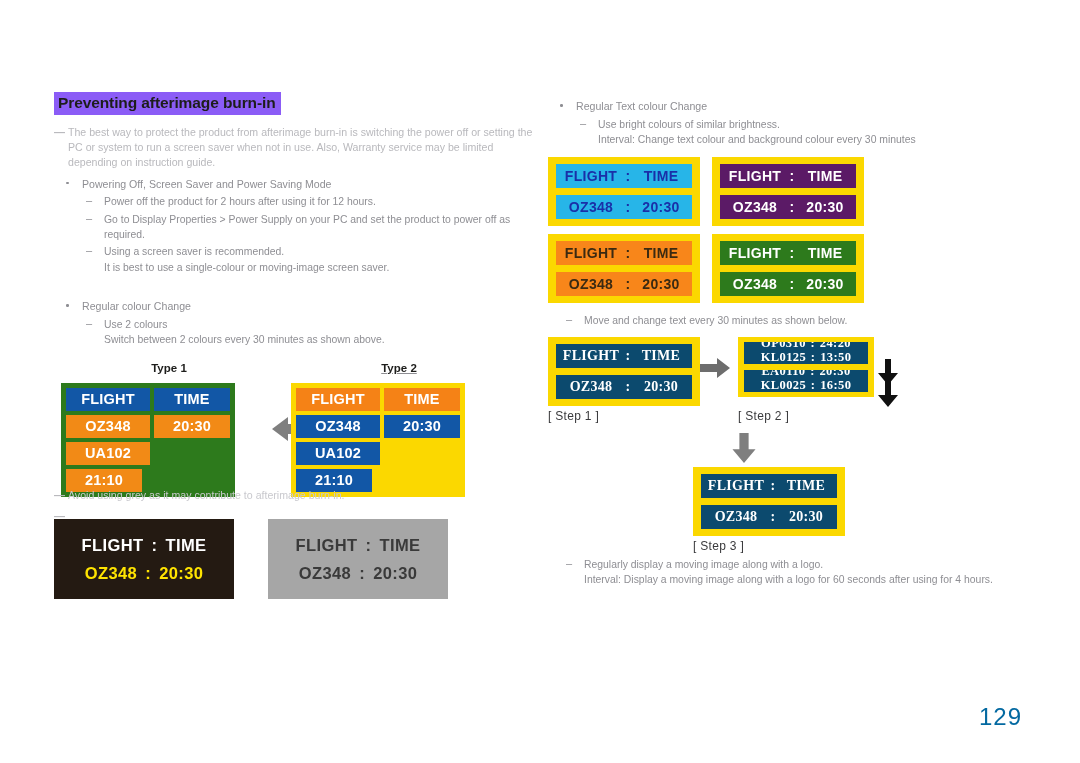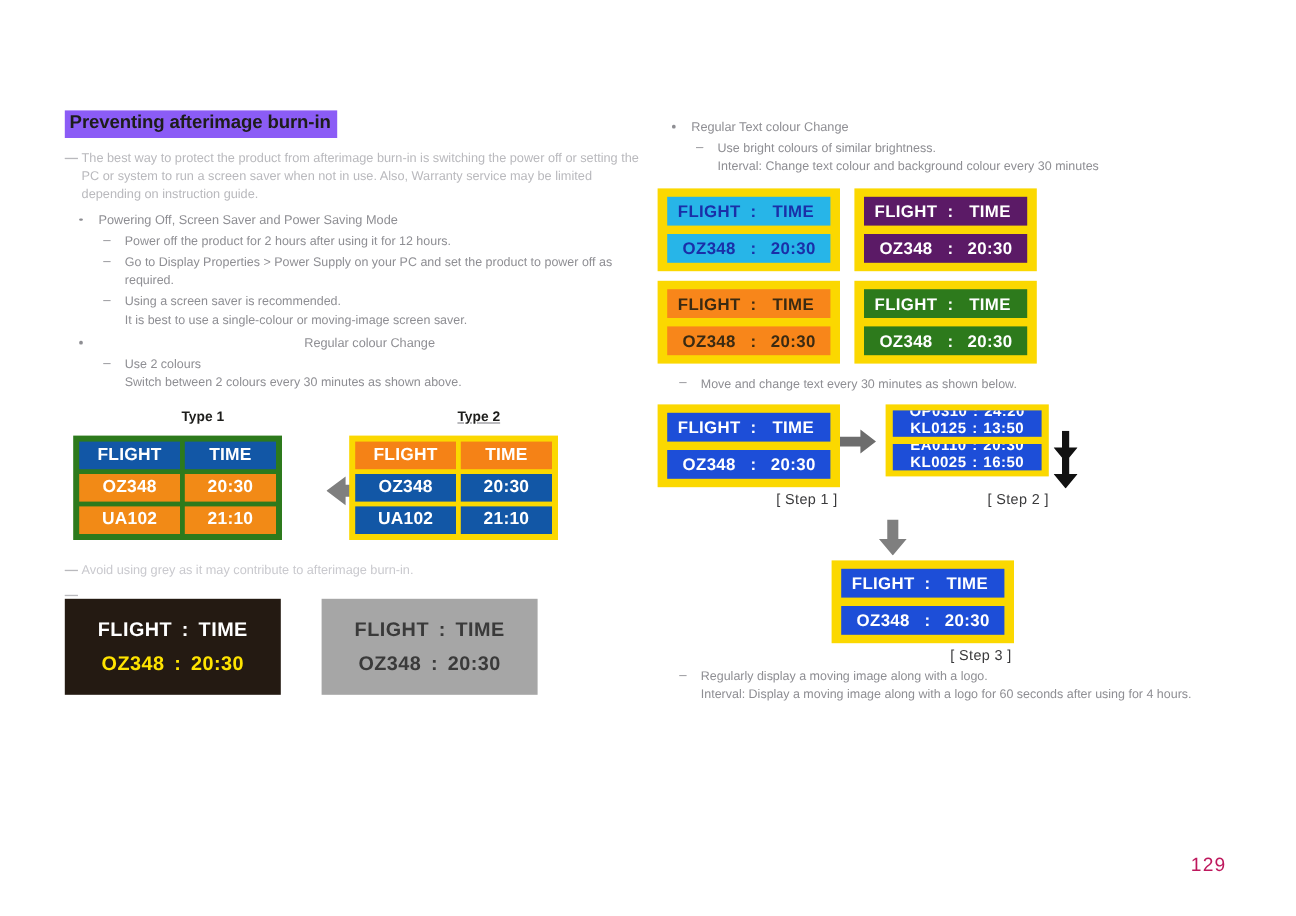--- a/index.html
+++ b/index.html
@@ -80,21 +80,21 @@
     color: #8e8e93;
     margin: 0 0 0 50px;
   }
 
   
   .tbl {
     display: inline-block;
     padding: 5px;
   }
   .tbl .trow { display: flex; gap: 4px; margin-bottom: 4px; }
-  .tbl .trow:last-child { margin-bottom: 0; }
+  .tbl .trow:last-child { margin-bottom: 0; flex-direction: column; }
   .tbl .cell {
     font-size: 14.5px; font-weight: bold;
     text-align: center;
     padding: 3px 0 4px 0;
     letter-spacing: 0.2px;
   }
   .tbl .c1 { width: 84px; }
   .tbl .c2 { width: 76px; }
 
   .type-label {
@@ -139,21 +139,21 @@
   .plainboard .prow {
     font-size: 16.5px; font-weight: bold;
     letter-spacing: 0.4px;
     line-height: 28px;
     white-space: nowrap;
   }
   .plainboard .psep { display: inline-block; width: 22px; }
 
   
   .step-cap {
-    text-align: right;
+    text-align: left;
     font-size: 12px;
     color: #3a3a3c;
     margin-top: 6px;
     letter-spacing: 0.3px;
   }
 
   
   .scrollbox {
     padding: 5px 6px;
     display: inline-block;
@@ -174,22 +174,22 @@
     white-space: nowrap;
     line-height: 14px;
     text-align: center;
   }
   .scroll-inner .ssep { display: inline-block; width: 14px; text-align:center; }
 
   
   .pageno {
     position: absolute;
     right: 58px; bottom: 32px;
-    font-size: 16px;
-    color: #be185d;
+    font-size: 24px;
+    color: #0369a1;
     letter-spacing: 1px;
   }
 
   .row-flex { display: flex; align-items: center; }
 </style>
 <style>
     .title { background: #8b5cf6; }
     #type1 { background: #2d7a1c; }
     #type1 .t1head { background: #1257a6; color: #ffffff; }
     #type1 .t1cell { background: #f28a16; color: #ffffff; }
@@ -200,21 +200,21 @@
     #db-r1-l, #db-r1-s, #db-r1-v { color: #ffffff; }
     #db-r2-l, #db-r2-s, #db-r2-v { color: #ffe400; }
     #greyboard { background: #a6a6a6; }
     #gb-r1-l, #gb-r1-s, #gb-r1-v { color: #3a3a3a; }
     #gb-r2-l, #gb-r2-s, #gb-r2-v { color: #3a3a3a; }
     .cb0 { background:#fbd800; } .bar0 { background:#27b5e8; color:#1a2fa8; }
     .cb1 { background:#fbd800; } .bar1 { background:#5b1a66; color:#ffffff; }
     .cb2 { background:#fbd800; } .bar2 { background:#f8861a; color:#3a2a12; }
     .cb3 { background:#fbd800; } .bar3 { background:#2d7a1c; color:#ffffff; }
     .step { background:#fbd800; }
-    .barstep { background:#1d4ed8; color:#ffffff; }
+    .barstep { background:#0c4a6e; color:#ffffff;font-family:Liberation Serif, serif; }
   </style></head>
 <body>
 
 <div class="page">
 
   <div class="col-left">
 
     <div class="title-wrap">
       <span class="title">Preventing afterimage burn-in</span>
     </div>
@@ -235,21 +235,21 @@
     <div class="sub">
       <span class="ndash">–</span>
       <span>Go to Display Properties &gt; Power Supply on your PC and set the product to power off as required.</span>
     </div>
     <div class="sub">
       <span class="ndash">–</span>
       <span>Using a screen saver is recommended.</span>
     </div>
     <div class="cont">It is best to use a single-colour or moving-image screen saver.</div>
 
-    <div class="bullet" style="margin-top:4px;text-align:center;">
+    <div class="bullet" style="margin-top:24px;">
       <span class="dot"></span>
       <span>Regular colour Change</span>
     </div>
     <div class="sub">
       <span class="ndash">–</span>
       <span>Use 2 colours</span>
     </div>
     <div class="cont">Switch between 2 colours every 30 minutes as shown above.</div>
 
     <div style="margin-top:14px; position:relative; height:118px;">

